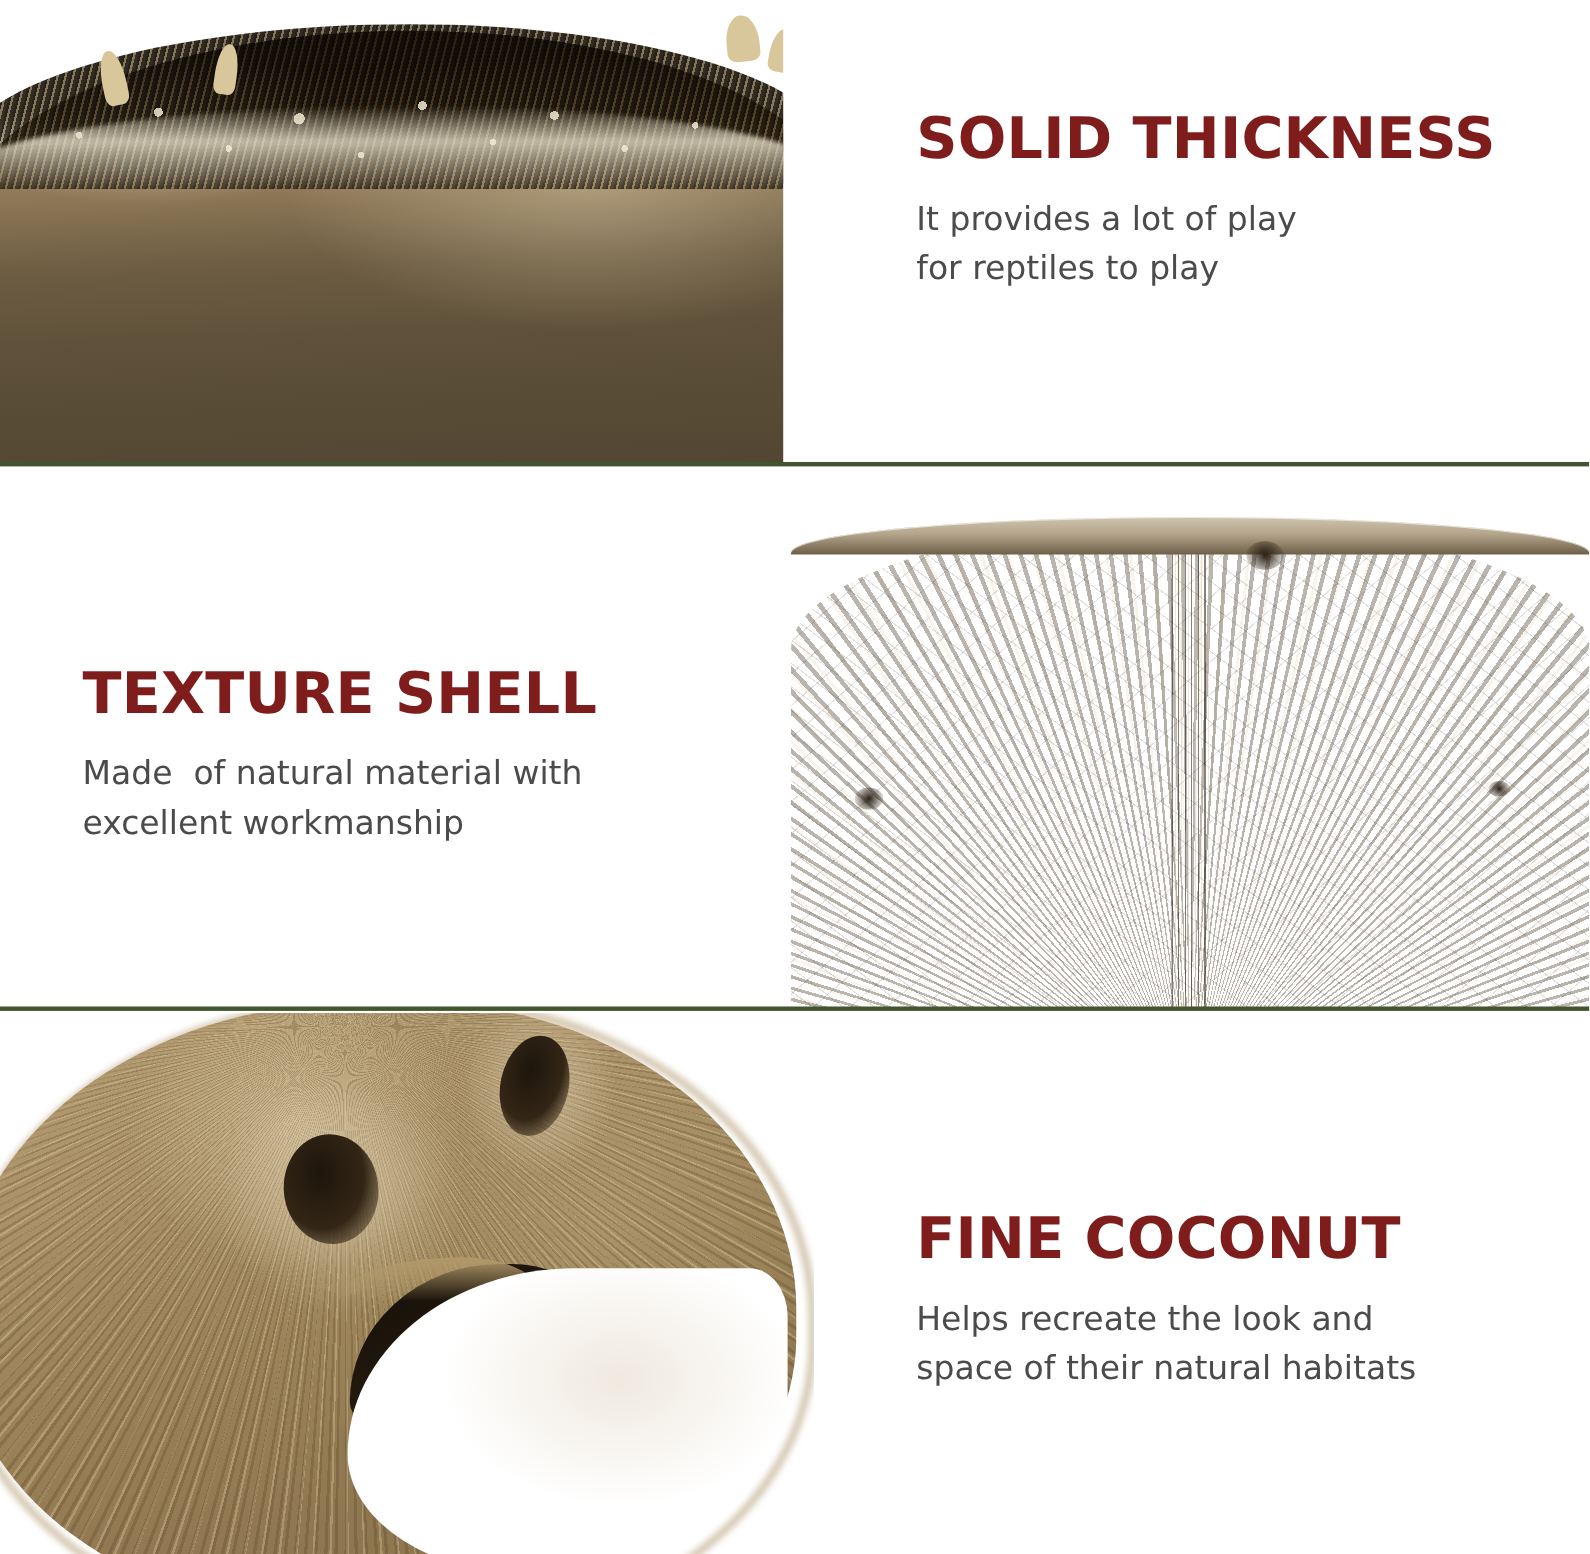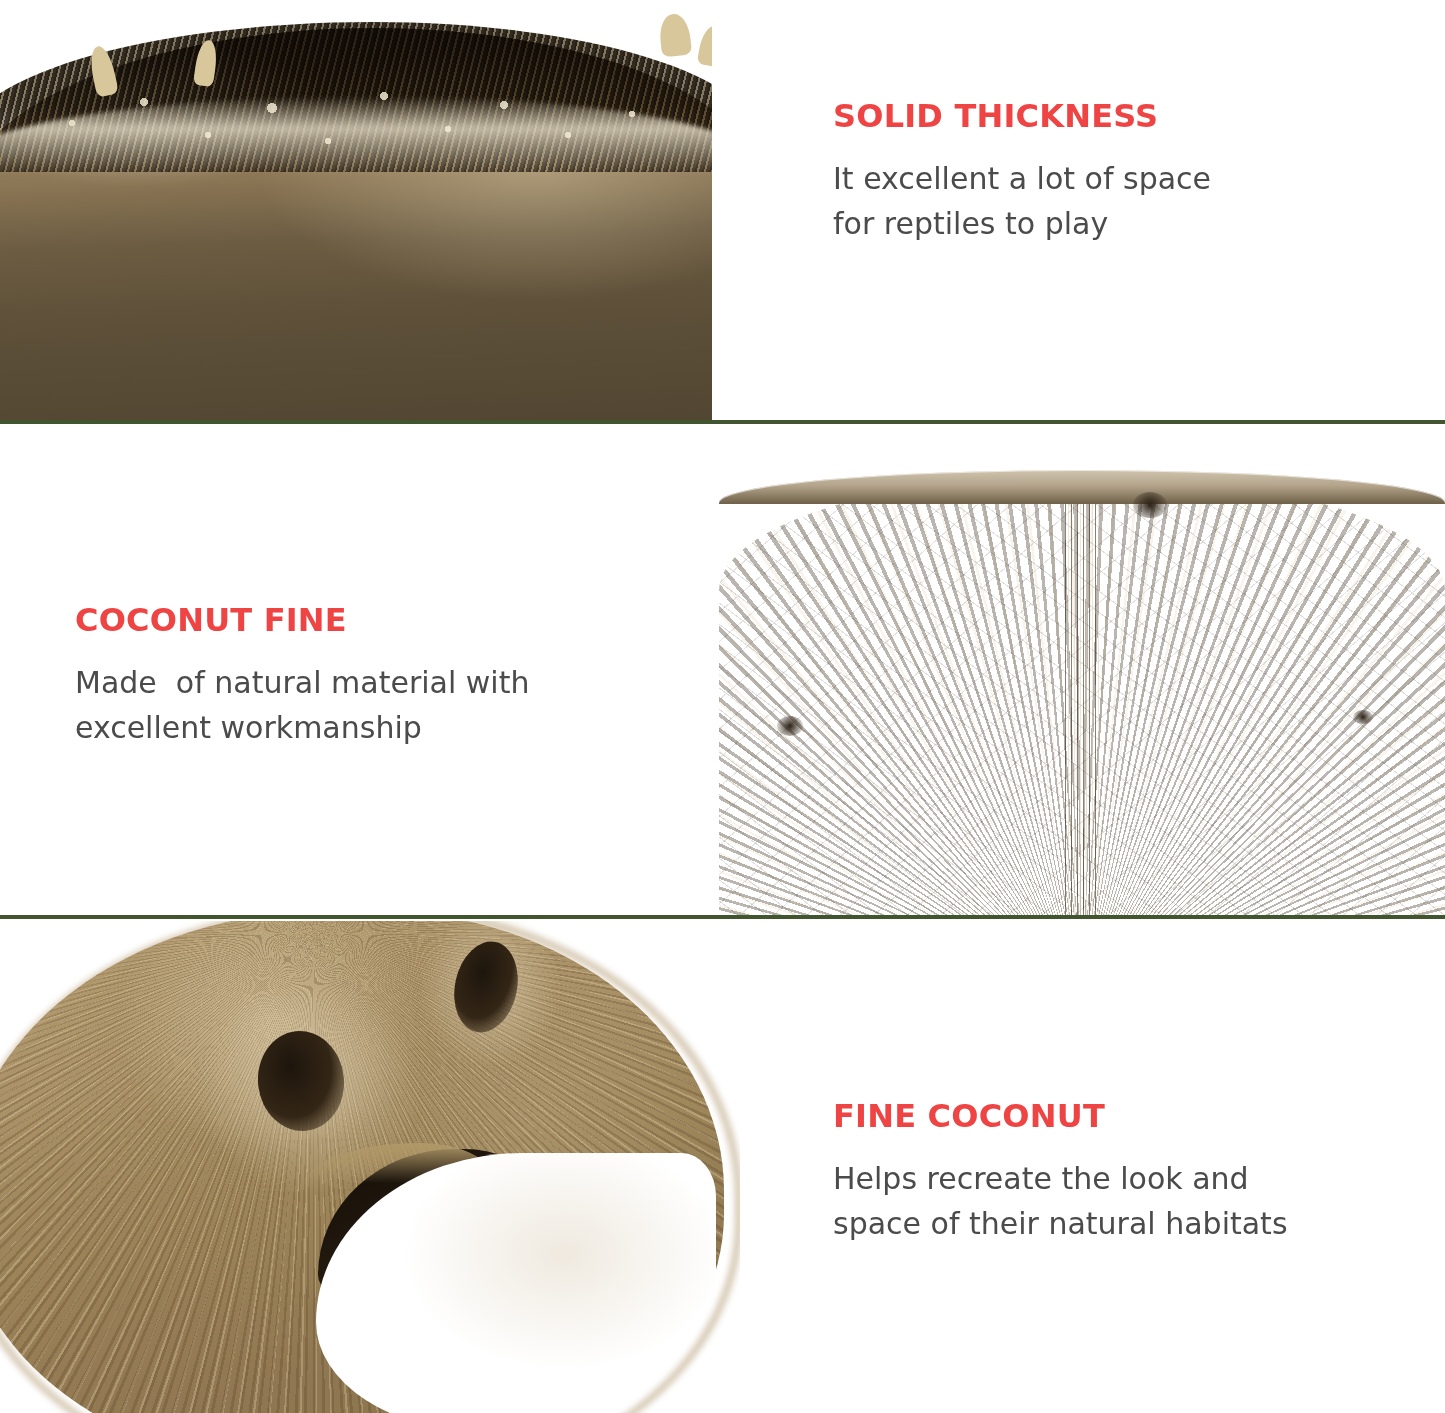--- a/index.html
+++ b/index.html
@@ -33,23 +33,23 @@
     background: #41552f;
   }
 
   
   .textblock {
     position: absolute;
   }
   .heading {
     font-family: "DejaVu Sans", "Liberation Sans", sans-serif;
     font-weight: bold;
-    font-size: 32px;
+    font-size: 52px;
     letter-spacing: 0.2px;
-    color: #ef4444;
+    color: #7f1d1d;
     line-height: 1.05;
     margin: 0 0 22px 0;
     white-space: nowrap;
   }
   .body-copy {
     font-family: "DejaVu Sans", "Liberation Sans", sans-serif;
     font-weight: 400;
     font-size: 30px;
     color: #4b4b4b;
     line-height: 1.52;
@@ -363,31 +363,31 @@
       <div class="hair hair-4"></div>
       <div class="hair hair-5"></div>
       <div class="nub nub-1"></div>
       <div class="nub nub-2"></div>
       <div class="nub nub-3"></div>
       <div class="nub nub-4"></div>
     </div>
 
     <div class="textblock" style="left:833px; top:100px; width:570px;">
       <p class="heading">SOLID THICKNESS</p>
-      <p class="body-copy">It excellent a lot of space
+      <p class="body-copy">It provides a lot of play
 for reptiles to play</p>
     </div>
   </div>
 
   <div class="divider" style="top:420px;"></div>
 
   <div class="panel" style="top:424px; height:493px;">
 
     <div class="textblock" style="left:75px; top:180px; width:600px;">
-      <p class="heading">COCONUT FINE</p>
+      <p class="heading">TEXTURE SHELL</p>
       <p class="body-copy">Made  of natural material with
 excellent workmanship</p>
     </div>
   </div>
 
   <div class="photo" id="photo-interior">
     <div class="bowl"></div>
     <div class="veins"></div>
     <div class="crackle"></div>
     <div class="seam"></div>

